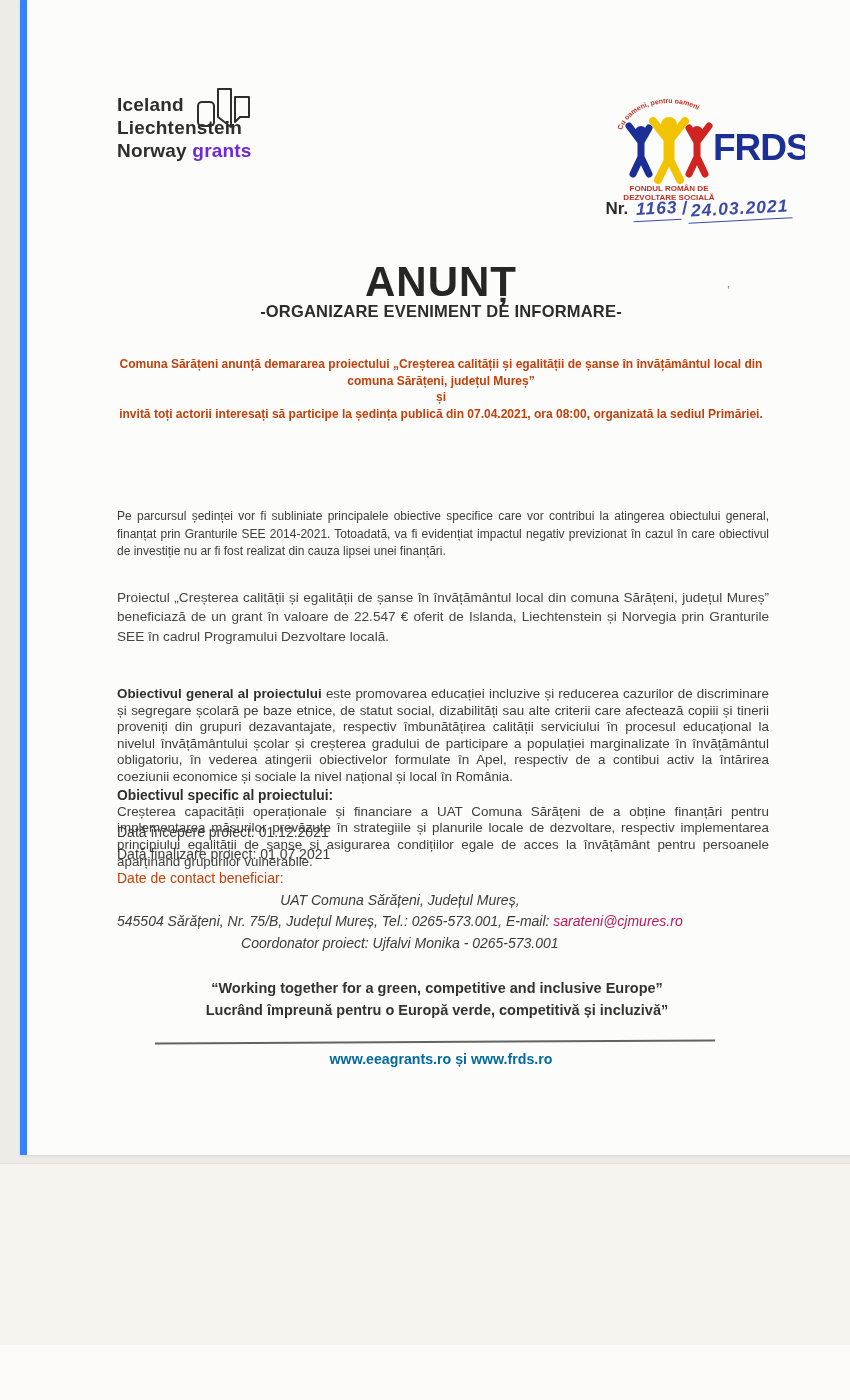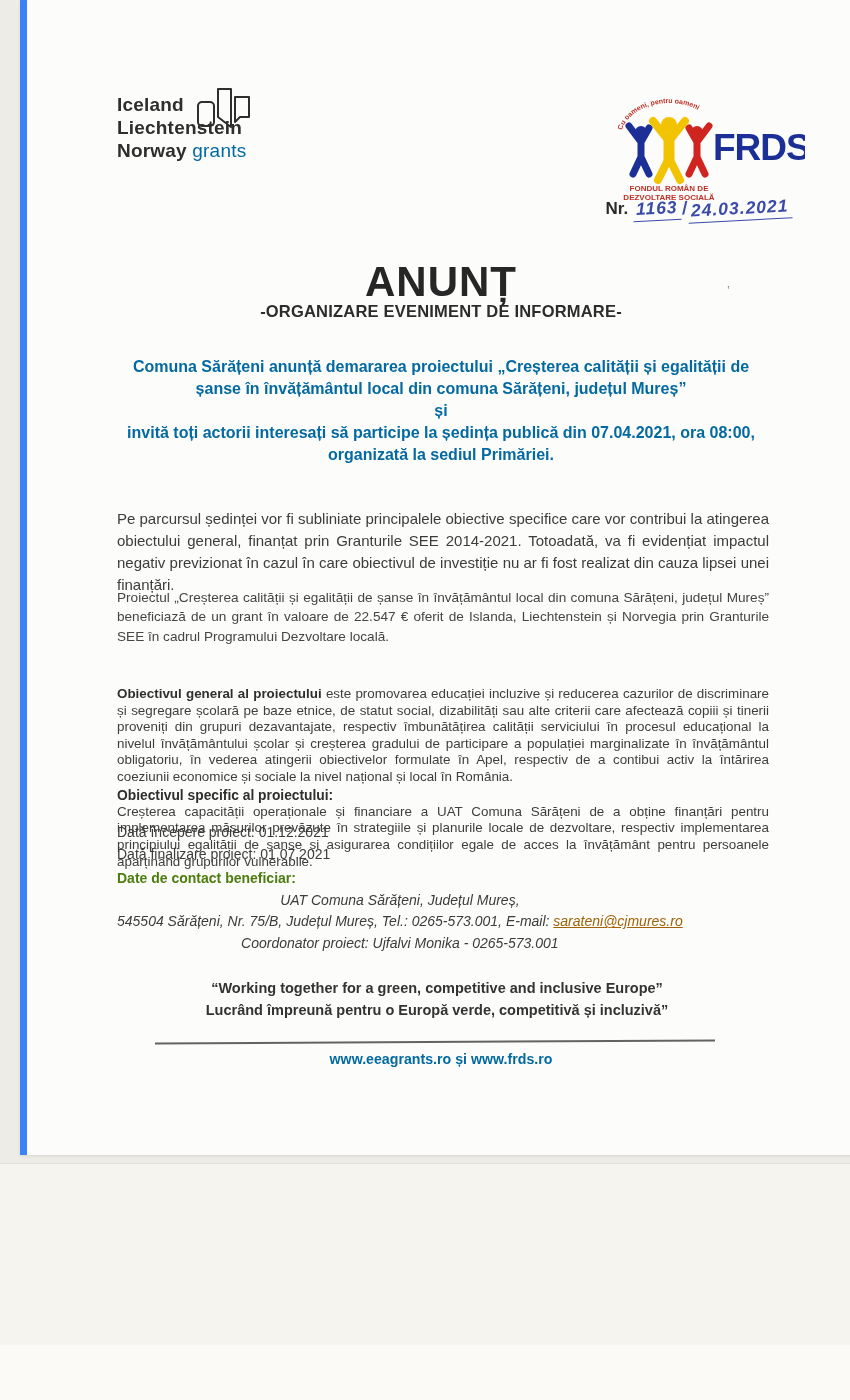--- a/index.html
+++ b/index.html
@@ -15,21 +15,21 @@
     background:#fcfcfa;
     border-left:7px solid #3b82f6;
     box-shadow:0 1px 3px rgba(0,0,0,.10);
   }
   .page2{position:absolute;left:0;top:1163px;width:850px;height:182px;background:#f6f4ef;border-top:1px solid #e3e1da;}
   .page2b{position:absolute;left:0;top:1345px;width:850px;height:55px;background:#fbfaf7;}
 
   
   .eea-logo{position:absolute;left:90px;top:93px;width:240px;}
   .eea-text{font-size:19px;font-weight:bold;line-height:1.22;color:#2e2e2e;letter-spacing:.2px;}
-  .eea-text .light{font-weight:normal;color:#0369a1;}
+  .eea-text .light{font-weight:bold;color:#6d28d9;}
   .eea-mark{position:absolute;left:78px;top:-7px;}
 
   .frds-logo{position:absolute;left:578px;top:94px;width:200px;}
 
   .reg-line{
     position:absolute;top:198px;right:63px;white-space:nowrap;
     font-size:17px;font-weight:bold;color:#2c2c2c;
   }
   .hw{
     font-style:italic;font-weight:bold;color:#3a4aa8;font-size:17.5px;
@@ -43,35 +43,35 @@
     font-size:42px;font-weight:bold;color:#262626;letter-spacing:1px;
   }
   .doc-subtitle{
     position:absolute;top:302px;left:0;width:828px;text-align:center;
     font-size:16.5px;font-weight:bold;color:#2c2c2c;letter-spacing:.2px;
   }
   .stray{position:absolute;top:283px;left:700px;font-size:13px;color:#8a8a8a;}
 
   .intro{
     position:absolute;top:356px;left:86px;width:656px;text-align:center;
-    font-size:16px;font-weight:bold;line-height:1.38;color:#0369a1;
+    font-size:12px;font-weight:bold;line-height:1.38;color:#c2410c;
   }
 
   .para{position:absolute;left:90px;width:652px;text-align:justify;color:#3c3c3c;}
-  .p1{top:508px;font-size:15px;line-height:1.47;}
+  .p1{top:508px;font-size:12px;line-height:1.47;}
   .p2{top:588px;font-size:13.6px;line-height:1.42;color:#454545;}
   .objectives{top:646px;font-size:13.4px;line-height:1.24;color:#3e3e3e;margin-top:40px;}
   .objectives .lead,.objectives .label{font-weight:bold;color:#2f2f2f;}
   .objectives .label{display:block;margin-top:1px;font-size:13.8px;}
 
   .dates{position:absolute;left:90px;top:822px;font-size:14px;line-height:1.55;color:#3c3c3c;}
   .contact{position:absolute;left:90px;top:868px;font-size:14px;line-height:1.55;color:#3c3c3c;}
-  .contact .heading{font-weight:bold;color:#4d7c0f;}
+  .contact .heading{font-weight:normal;color:#c2410c;}
   .contact .it{font-style:italic;text-align:center;}
-  .email{color:#a16207;text-decoration:underline;font-style:italic;}
+  .email{color:#be185d;font-style:italic;}
 
   .quote{
     position:absolute;top:978px;left:0;width:820px;text-align:center;
     font-size:14.5px;font-weight:bold;line-height:1.5;color:#333;
   }
   .footer-rule{
     position:absolute;top:1041px;left:128px;width:560px;height:0;
     border-top:2px solid #636363;transform:rotate(-.3deg);
   }
   .footer-links{

